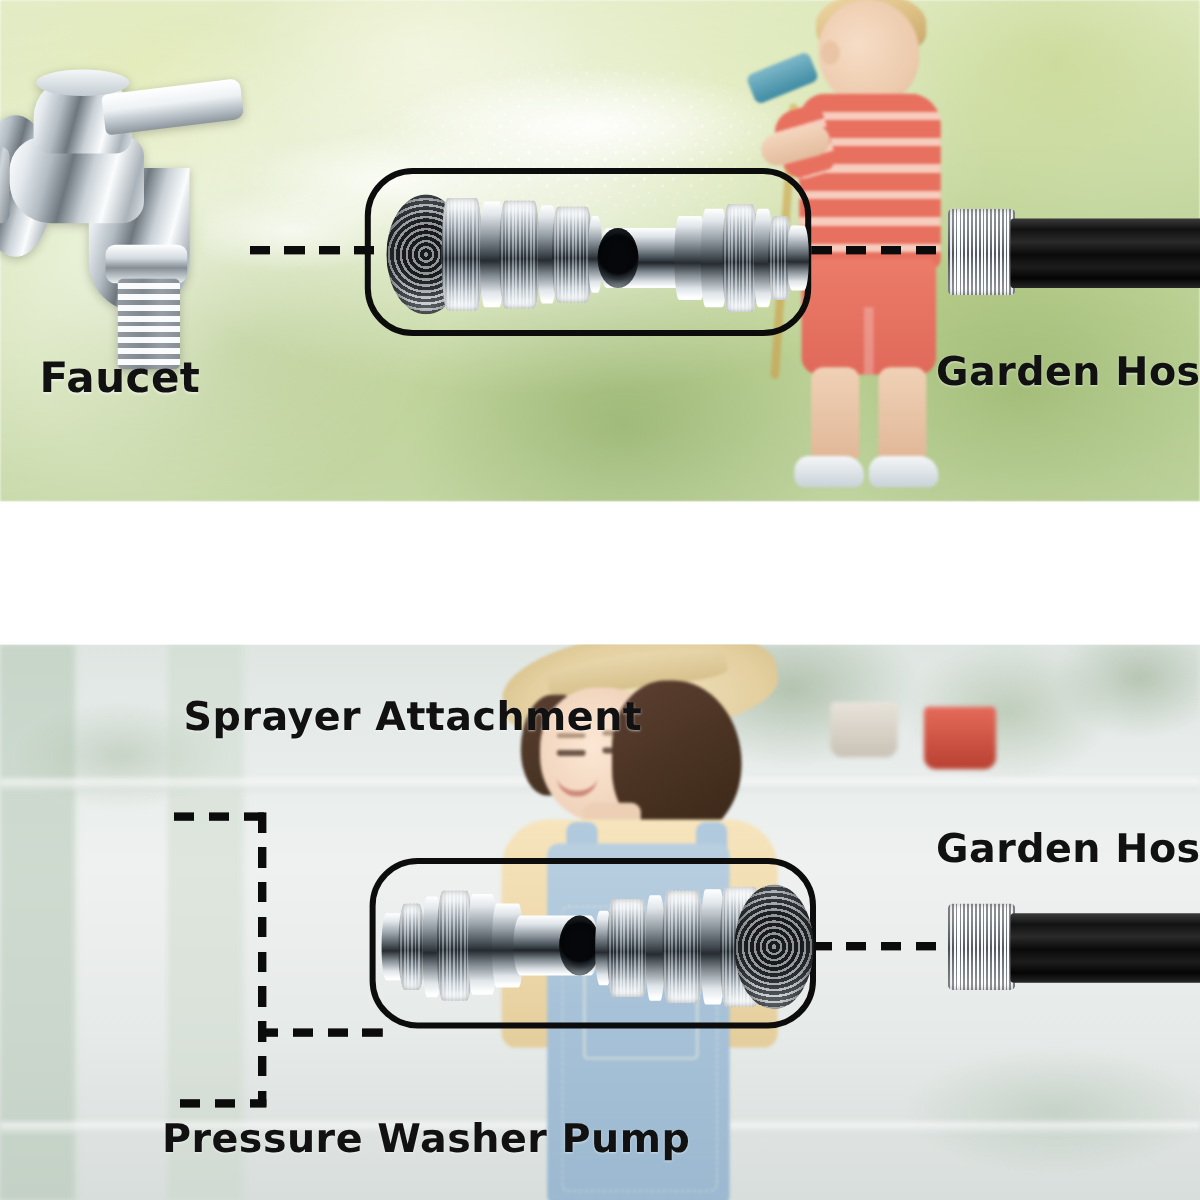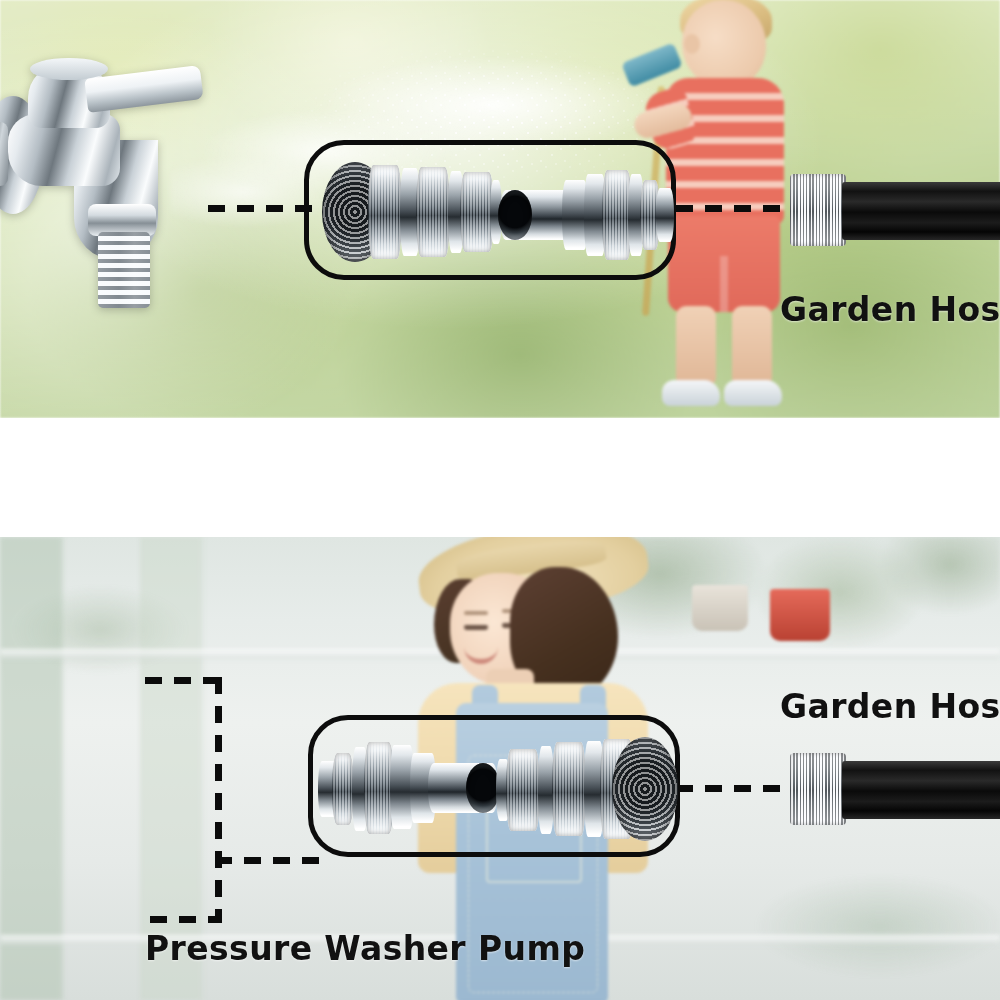--- a/index.html
+++ b/index.html
@@ -446,20 +446,21 @@
       <div class="band" style="left:128px;top:6px;width:16px;height:82px;"></div>
       <div class="ring" style="left:140px;top:12px;width:20px;height:70px;"></div>
       <div class="band" style="left:156px;top:20px;width:18px;height:54px;"></div>
     </div>
 
     <div class="metal" id="top-hose" style="left:790px;top:170px;width:230px;height:80px;">
       <div class="hose-collar" style="left:0px;top:4px;width:56px;height:72px;"></div>
       <div class="hose-body" style="left:52px;top:12px;width:180px;height:58px;"></div>
     </div>
 
+    <div class="label" style="left:33px;top:296px;font-size:35px;">Faucet</div>
     <div class="label" style="left:780px;top:290px;font-size:33px;">Garden Hose</div>
   </div>
 
 
   <div class="panel" id="panel-bottom">
 
     <div class="bg-greenhouse"></div>
     <div class="gh-shelf"></div>
     <div class="gh-pot" style="left:692px;top:48px;width:56px;height:46px;background:linear-gradient(to bottom,#e8e3da,#c9c2b6);"></div>
     <div class="gh-pot" style="left:770px;top:52px;width:60px;height:52px;background:linear-gradient(to bottom,#e56a5a,#b94132);"></div>
@@ -514,17 +515,18 @@
       <div class="band" style="left:88px;top:6px;width:20px;height:96px;"></div>
       <div class="ring" style="left:104px;top:4px;width:34px;height:100px;"></div>
       <div class="femaleface" style="left:116px;top:2px;width:66px;height:104px;"></div>
     </div>
 
     <div class="metal" id="bot-hose" style="left:790px;top:212px;width:230px;height:80px;">
       <div class="hose-collar" style="left:0px;top:4px;width:56px;height:72px;"></div>
       <div class="hose-body" style="left:52px;top:12px;width:180px;height:58px;"></div>
     </div>
 
-    <div class="label" style="left:145px;top:392px;font-size:33px;">Pressure Washer Pump</div>
+    <div class="label" style="left:153px;top:40px;font-size:33px;">Sprayer Attachment</div>
+    <div class="label" style="left:135px;top:392px;font-size:33px;">Pressure Washer Pump</div>
     <div class="label" style="left:780px;top:150px;font-size:33px;">Garden Hose</div>
   </div>
 
 </div>
 
 </body></html>

